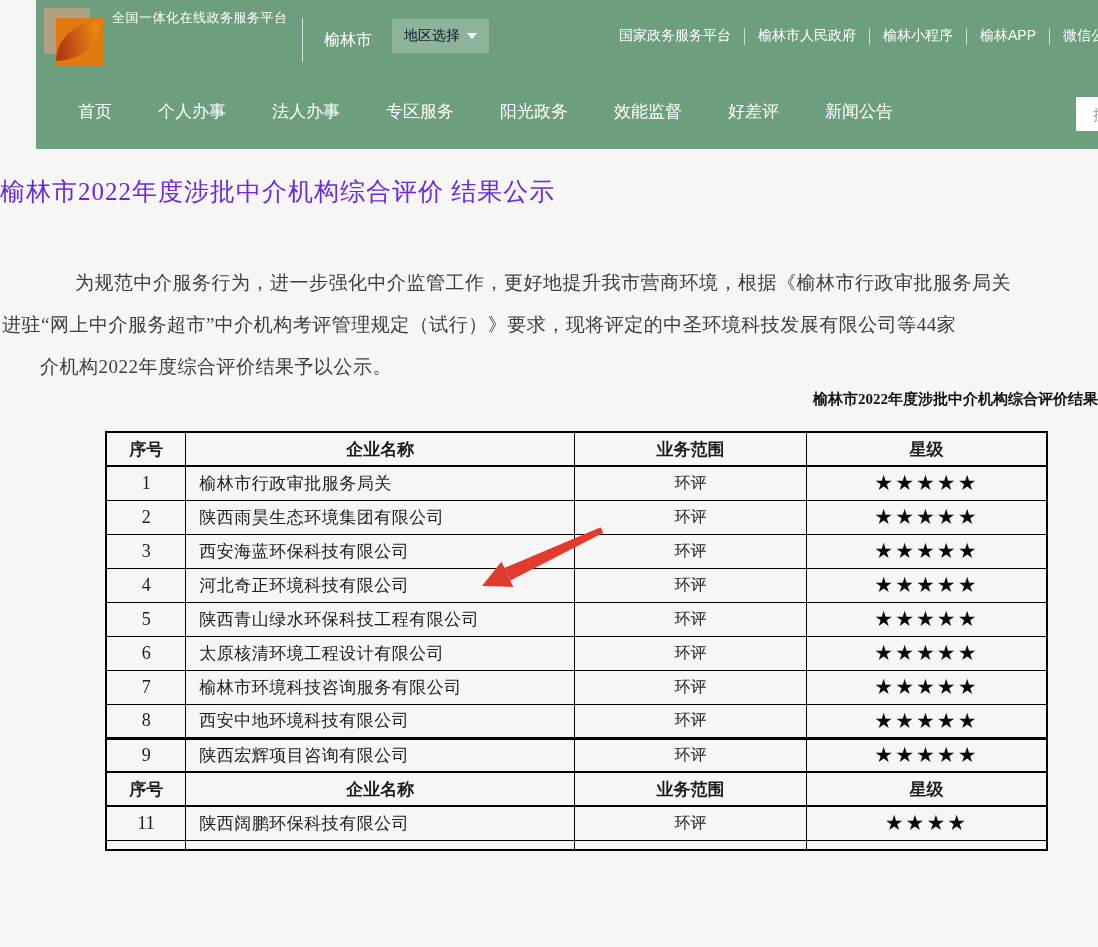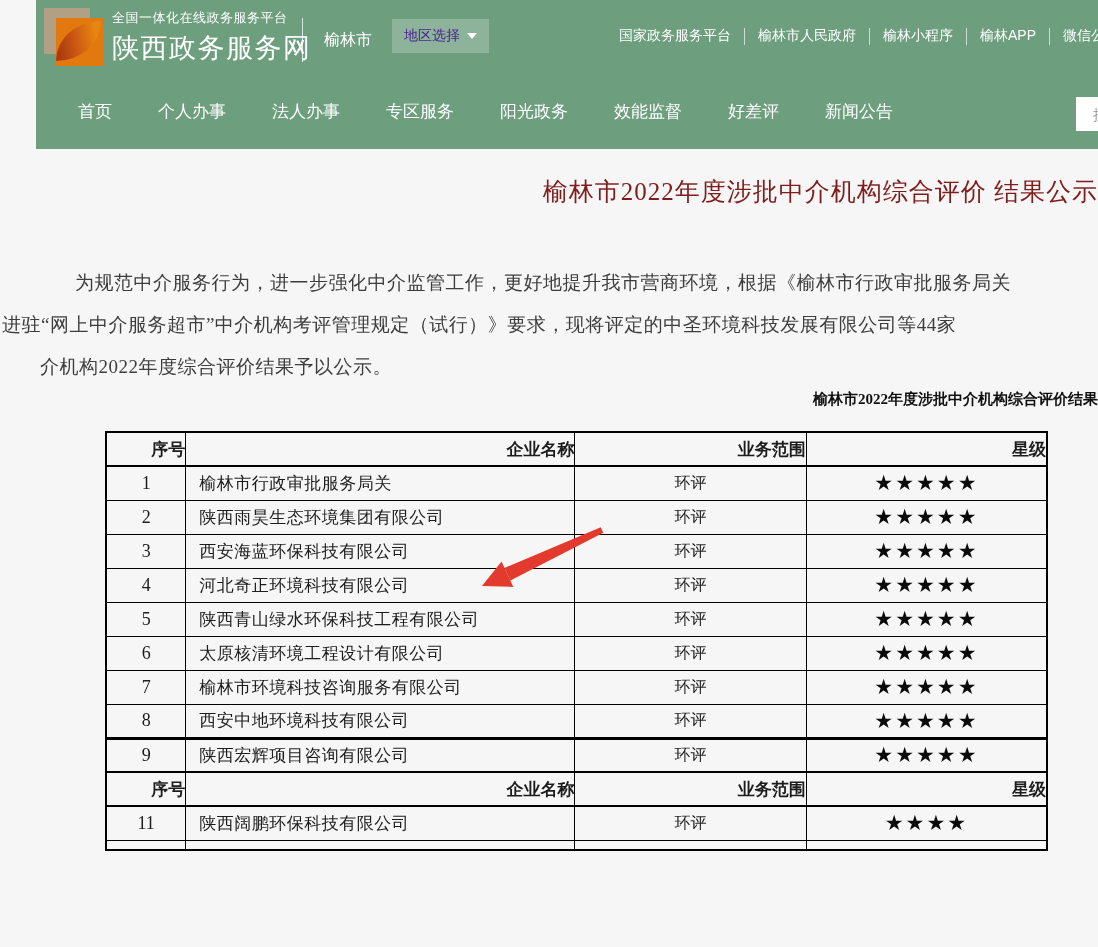--- a/index.html
+++ b/index.html
@@ -44,21 +44,21 @@
     position:absolute; left:266px; top:18px; width:1px; height:44px;
     background:rgba(255,255,255,.75);
   }
 
   .city-label {
     position:absolute; left:288px; top:30px; color:#fff; font-size:16px;
   }
 
   .region-btn {
     position:absolute; left:356px; top:19px;
-    background:rgba(255,255,255,.22); color:#4c1d95;
+    background:rgba(255,255,255,.22); color:#0f172a;
     font-size:14px; padding:8px 12px; cursor:pointer;
     display:flex; align-items:center; gap:7px;
   }
   .region-btn .caret {
     width:0; height:0; border-left:5px solid transparent;
     border-right:5px solid transparent; border-top:6px solid #fff;
     display:inline-block;
   }
 
   .top-links {
@@ -84,21 +84,21 @@
     position:absolute; left:1040px; top:97px; width:120px; height:34px;
     background:#fff; border:none; outline:none;
     padding-left:17px; font-size:15px; color:#444;
     font-family:"Liberation Sans","DejaVu Sans",sans-serif;
   }
   .search-box::placeholder { color:#9a9a9a; opacity:1; }
 
   
   .page-title {
     position:absolute; left:0; top:175px; width:1098px;
-    text-align:right; font-size:25px; color:#7f1d1d;
+    text-align:left; font-size:25px; color:#6d28d9;
     font-family:"Liberation Serif","DejaVu Serif",serif;
     letter-spacing:1px;
   }
 
   .paragraph {
     position:absolute; left:0; top:262px; width:1200px;
     font-family:"Liberation Serif","DejaVu Serif",serif;
     font-size:19px; color:#3d3d3d; letter-spacing:.5px;
   }
   .paragraph .p-line { white-space:nowrap; height:42px; line-height:42px; overflow:hidden; }
@@ -117,21 +117,21 @@
   table.eval-table {
     position:absolute; left:105px; top:431px; width:943px;
     border-collapse:collapse; background:transparent;
     font-family:"Liberation Serif","DejaVu Serif",serif;
   }
   .eval-table th, .eval-table td {
     border:1px solid #000; height:34px; padding:0; color:#1c1c1c;
   }
   .eval-table { border:2px solid #000; }
   .eval-table th {
-    font-size:17px; font-weight:bold; text-align:right;
+    font-size:17px; font-weight:bold; text-align:center;
     border-top:2px solid #000; border-bottom:2px solid #000;
   }
   .eval-table td.col-no   { text-align:center; font-size:18px; width:80px; }
   .eval-table td.col-name { text-align:left; font-size:17px; padding-left:13px; width:390px; letter-spacing:.5px; }
   .eval-table td.col-scope{ text-align:center; font-size:16px; width:232px; }
   .eval-table td.col-stars{
     text-align:center; font-size:21px; width:241px; letter-spacing:2px;
     font-family:"DejaVu Sans",sans-serif; color:#0a0a0a;
   }
   
@@ -148,21 +148,20 @@
 
   <div class="logo">
     <div class="sq-tan"></div>
     <div class="sq-orange">
       <div class="leaf"></div>
     </div>
   </div>
 
   <div class="brand">
     <div class="platform">全国一体化在线政务服务平台</div>
-    <div class="site">陕西政务服务网</div>
   </div>
 
   <div class="v-divider"></div>
 
   <div class="city-label">榆林市</div>
 
   <div class="region-btn">
     <span>地区选择</span>
     <span class="caret"></span>
   </div>

